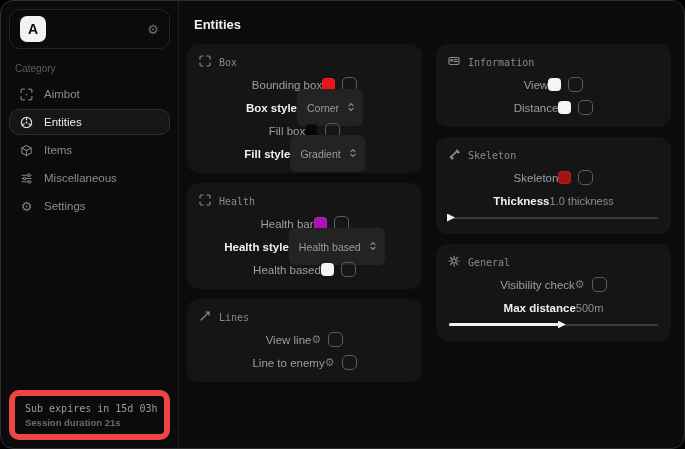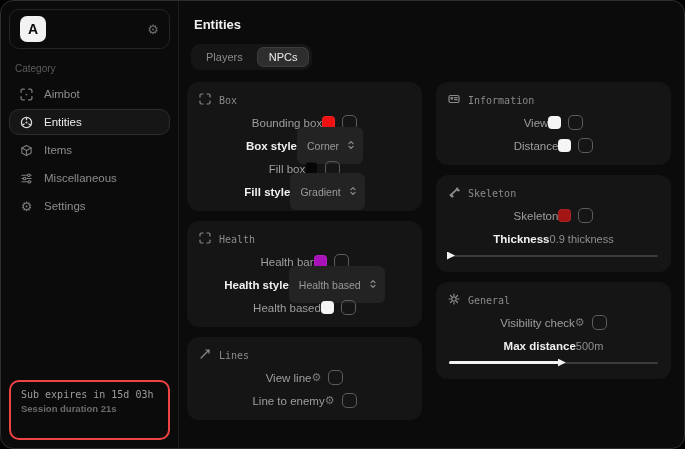--- a/index.html
+++ b/index.html
@@ -15,21 +15,21 @@
   .app-sub{font-size:9.5px;color:#8a8a8a;}
   .app-gear{margin-left:auto;color:#6e6e6e;font-size:13px;line-height:1;}
   .category{margin:14px 14px 6px;font-size:10px;color:#5c5c5c;}
   .nav{display:flex;flex-direction:column;}
   .nav-item{height:26px;margin:1px 8px;padding:0 9px;border:1px solid transparent;border-radius:10px;display:flex;align-items:center;gap:10px;font-size:11.5px;color:#8c8c8c;cursor:pointer;box-sizing:border-box;}
   .nav-item .ic{width:15px;display:grid;place-items:center;color:#7c7c7c;}
   .nav-item.active{background:#161616;border-color:#2d2d2d;color:#ececec;}
   .nav-item.active .ic{color:#d8d8d8;}
   .nav-item svg{stroke:currentColor;fill:none;stroke-width:1.2;stroke-linecap:round;stroke-linejoin:round;}
   .gear-glyph{font-size:13px;line-height:1;}
-  .side-footer{position:absolute;left:8px;right:8px;bottom:8px;border:2px solid #ef4444;border-radius:10px;padding:7px 10px 24px;box-sizing:border-box;}
+  .side-footer{position:absolute;left:8px;right:8px;bottom:8px;border:6px solid #ef4444;border-radius:10px;padding:7px 10px 6px;box-sizing:border-box;}
   .foot1{font-family:"DejaVu Sans Mono",monospace;font-size:10px;color:#9c9c9c;white-space:nowrap;}
   .foot2{font-size:9.5px;color:#6b6b6b;margin-top:3px;font-weight:600;}
 
   
   .main{flex:1;padding:14px 13px 0 8px;box-sizing:border-box;}
   .page-title{margin:2px 0 0 7px;font-size:13px;font-weight:700;color:#f0f0f0;}
   .tabs{display:inline-flex;background:#151515;border-radius:9px;padding:3px;gap:2px;margin:12px 0 0 4px;}
   .tab{padding:4px 12px;font-size:11px;color:#8b8b8b;border-radius:7px;cursor:pointer;}
   .tab.active{background:#2e2e2e;color:#ececec;box-shadow:inset 0 0 0 1px #3d3d3d;}
   .columns{display:flex;gap:14px;margin-top:12px;align-items:flex-start;}
@@ -113,24 +113,20 @@
 
     <div class="side-footer">
       <div class="foot1">Sub expires in 15d 03h</div>
       <div class="foot2">Session duration 21s</div>
     </div>
   </div>
 
   <div class="main">
     <div class="page-title">Entities</div>
 
-    <div class="tabs">
-      <div class="tab">Players</div>
-      <div class="tab active">NPCs</div>
-    </div>
 
     <div class="columns">
 
       <div class="col">
 
         <div class="card">
           <div class="card-head">
             <span><svg width="12" height="12" viewBox="0 0 12 12">
                   <path d="M1 4V2.5Q1 1 2.5 1H4M8 1h1.5Q11 1 11 2.5V4M11 8v1.5Q11 11 9.5 11H8M4 11H2.5Q1 11 1 9.5V8"></path>
                 </svg></span>
@@ -266,21 +262,21 @@
           </div>
           <div class="row">
             <span class="row-label">Skeleton</span>
             <span class="controls">
               <span class="swatch" style="background: rgb(163, 20, 20);"></span>
               <span class="checkbox"></span>
             </span>
           </div>
           <div class="row">
             <span class="row-label bright">Thickness</span>
-            <span class="value-text">0.9 thickness</span>
+            <span class="value-text">1.0 thickness</span>
           </div>
           <div class="slider">
             <div class="track"></div>
             <div class="fill" style="width: 0%;">
                 <div class="thumb"></div>
               </div>
           </div>
         </div>
 
         <div class="card">

